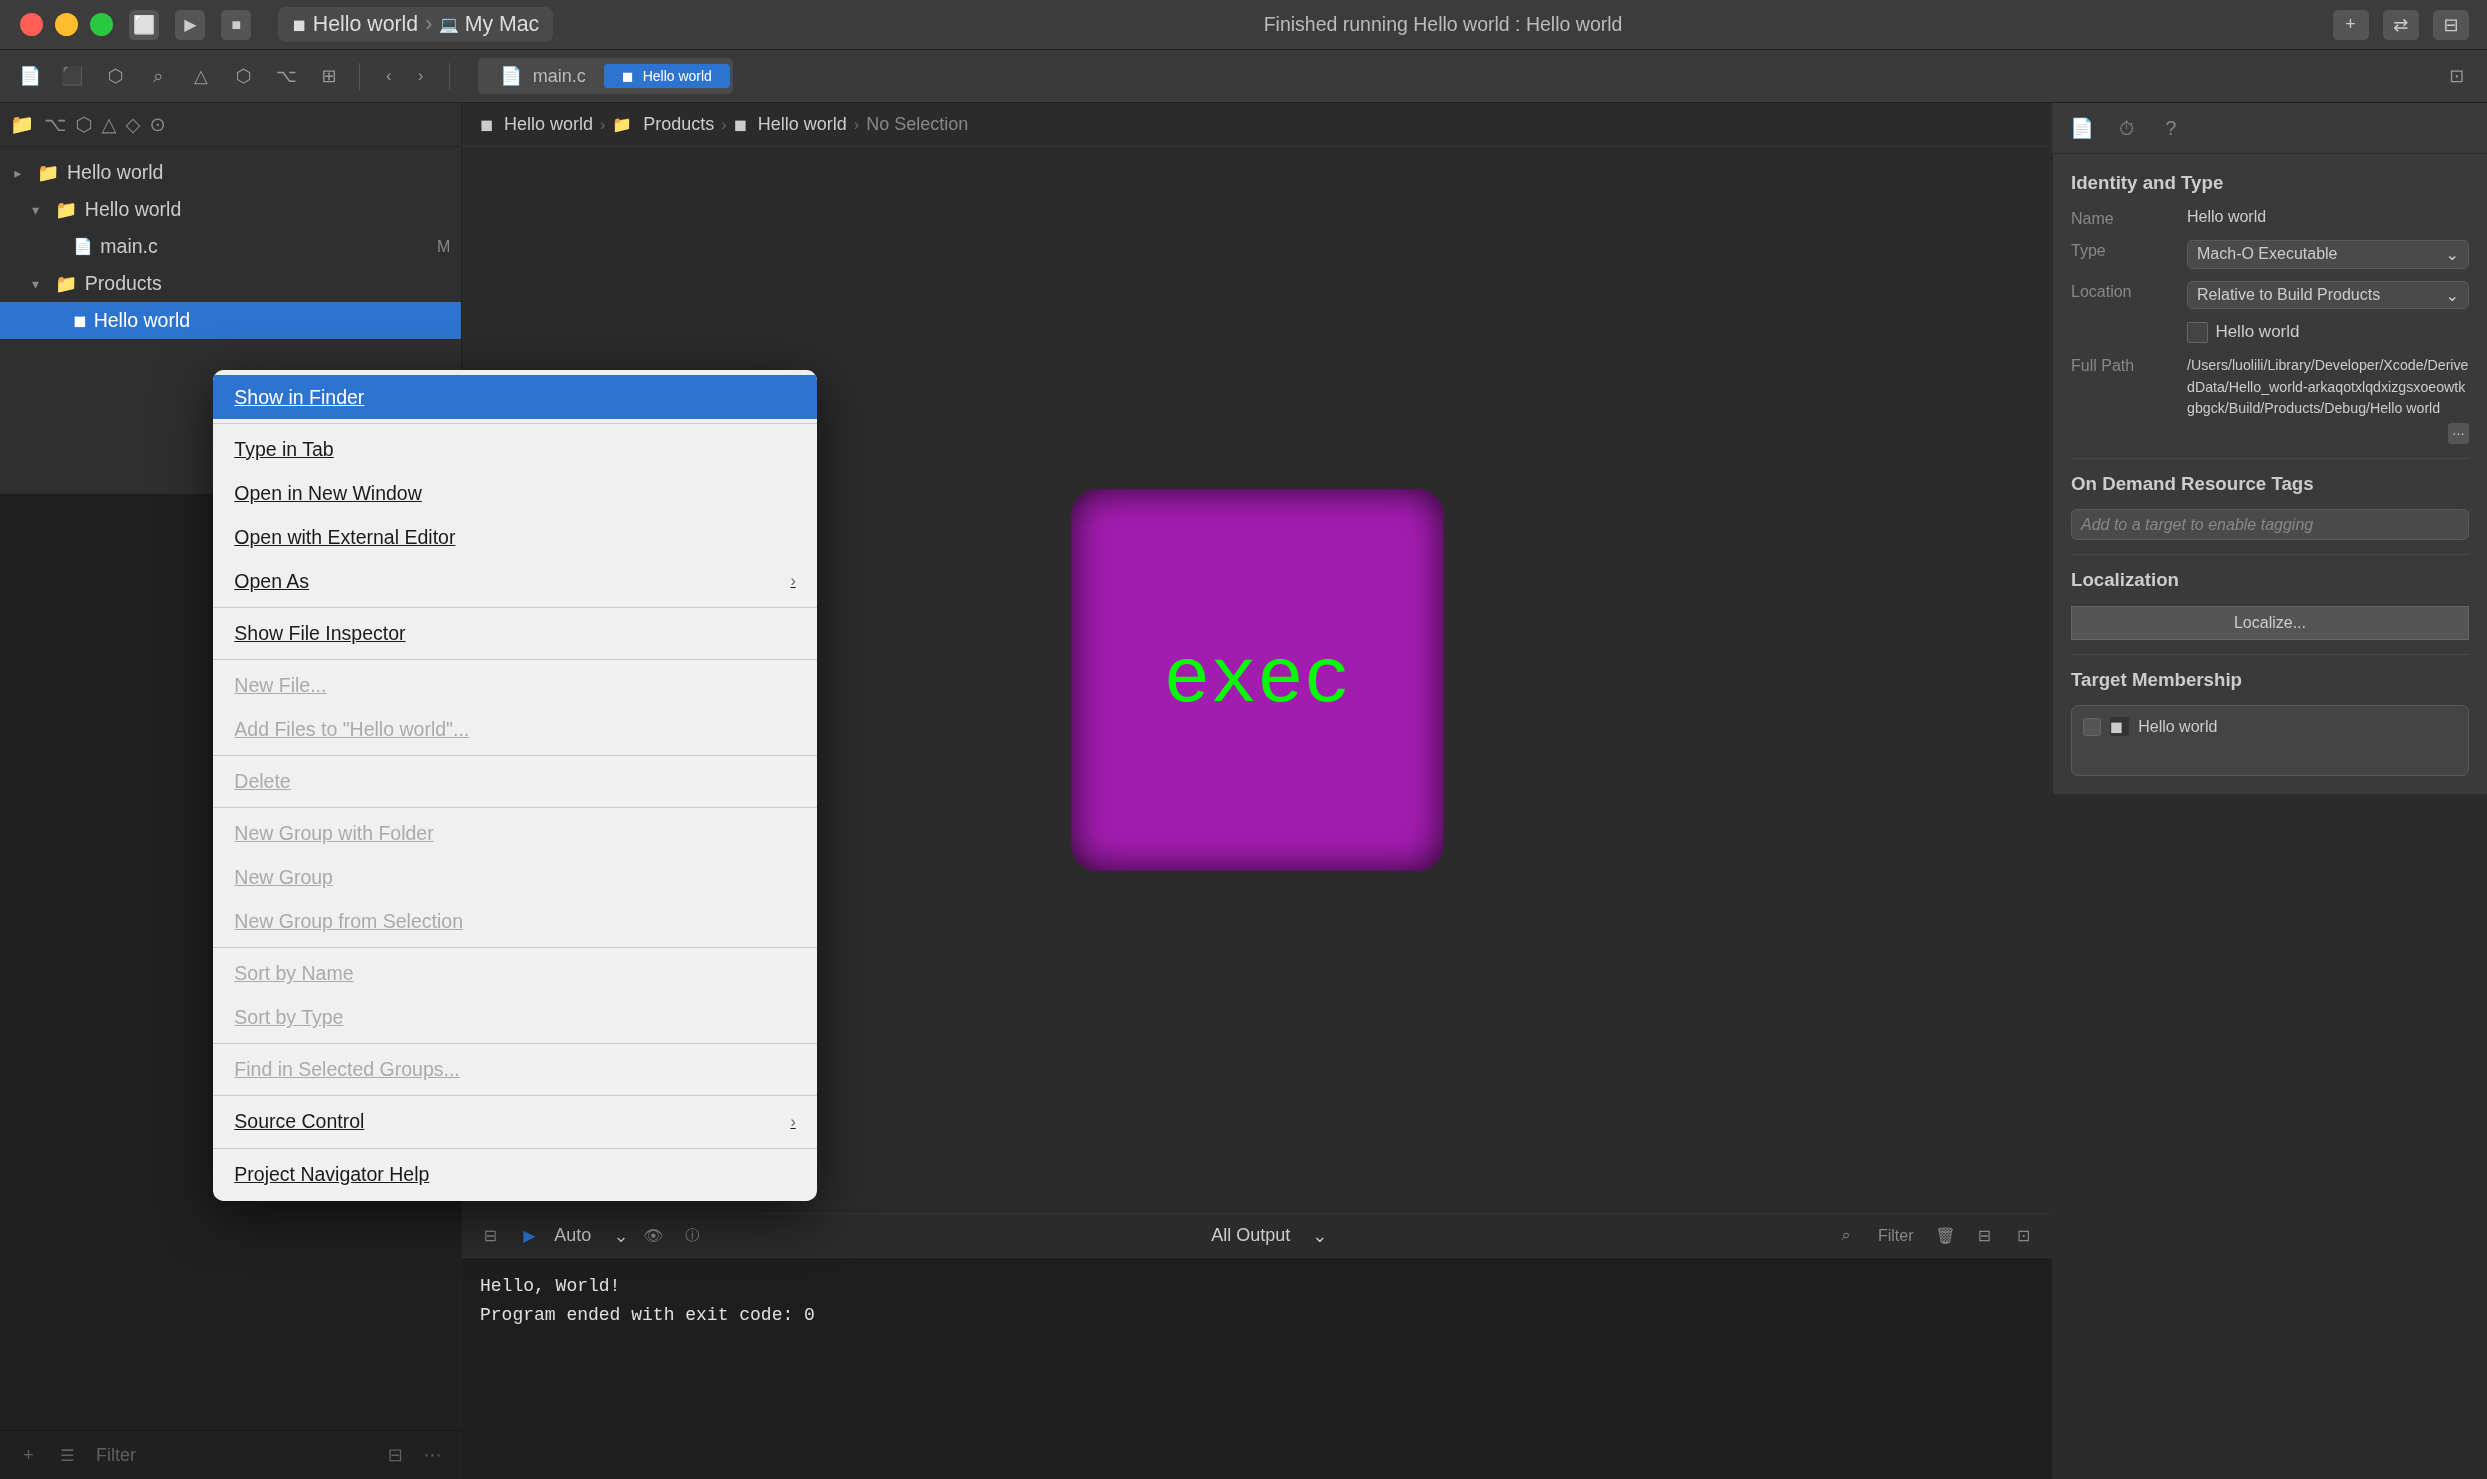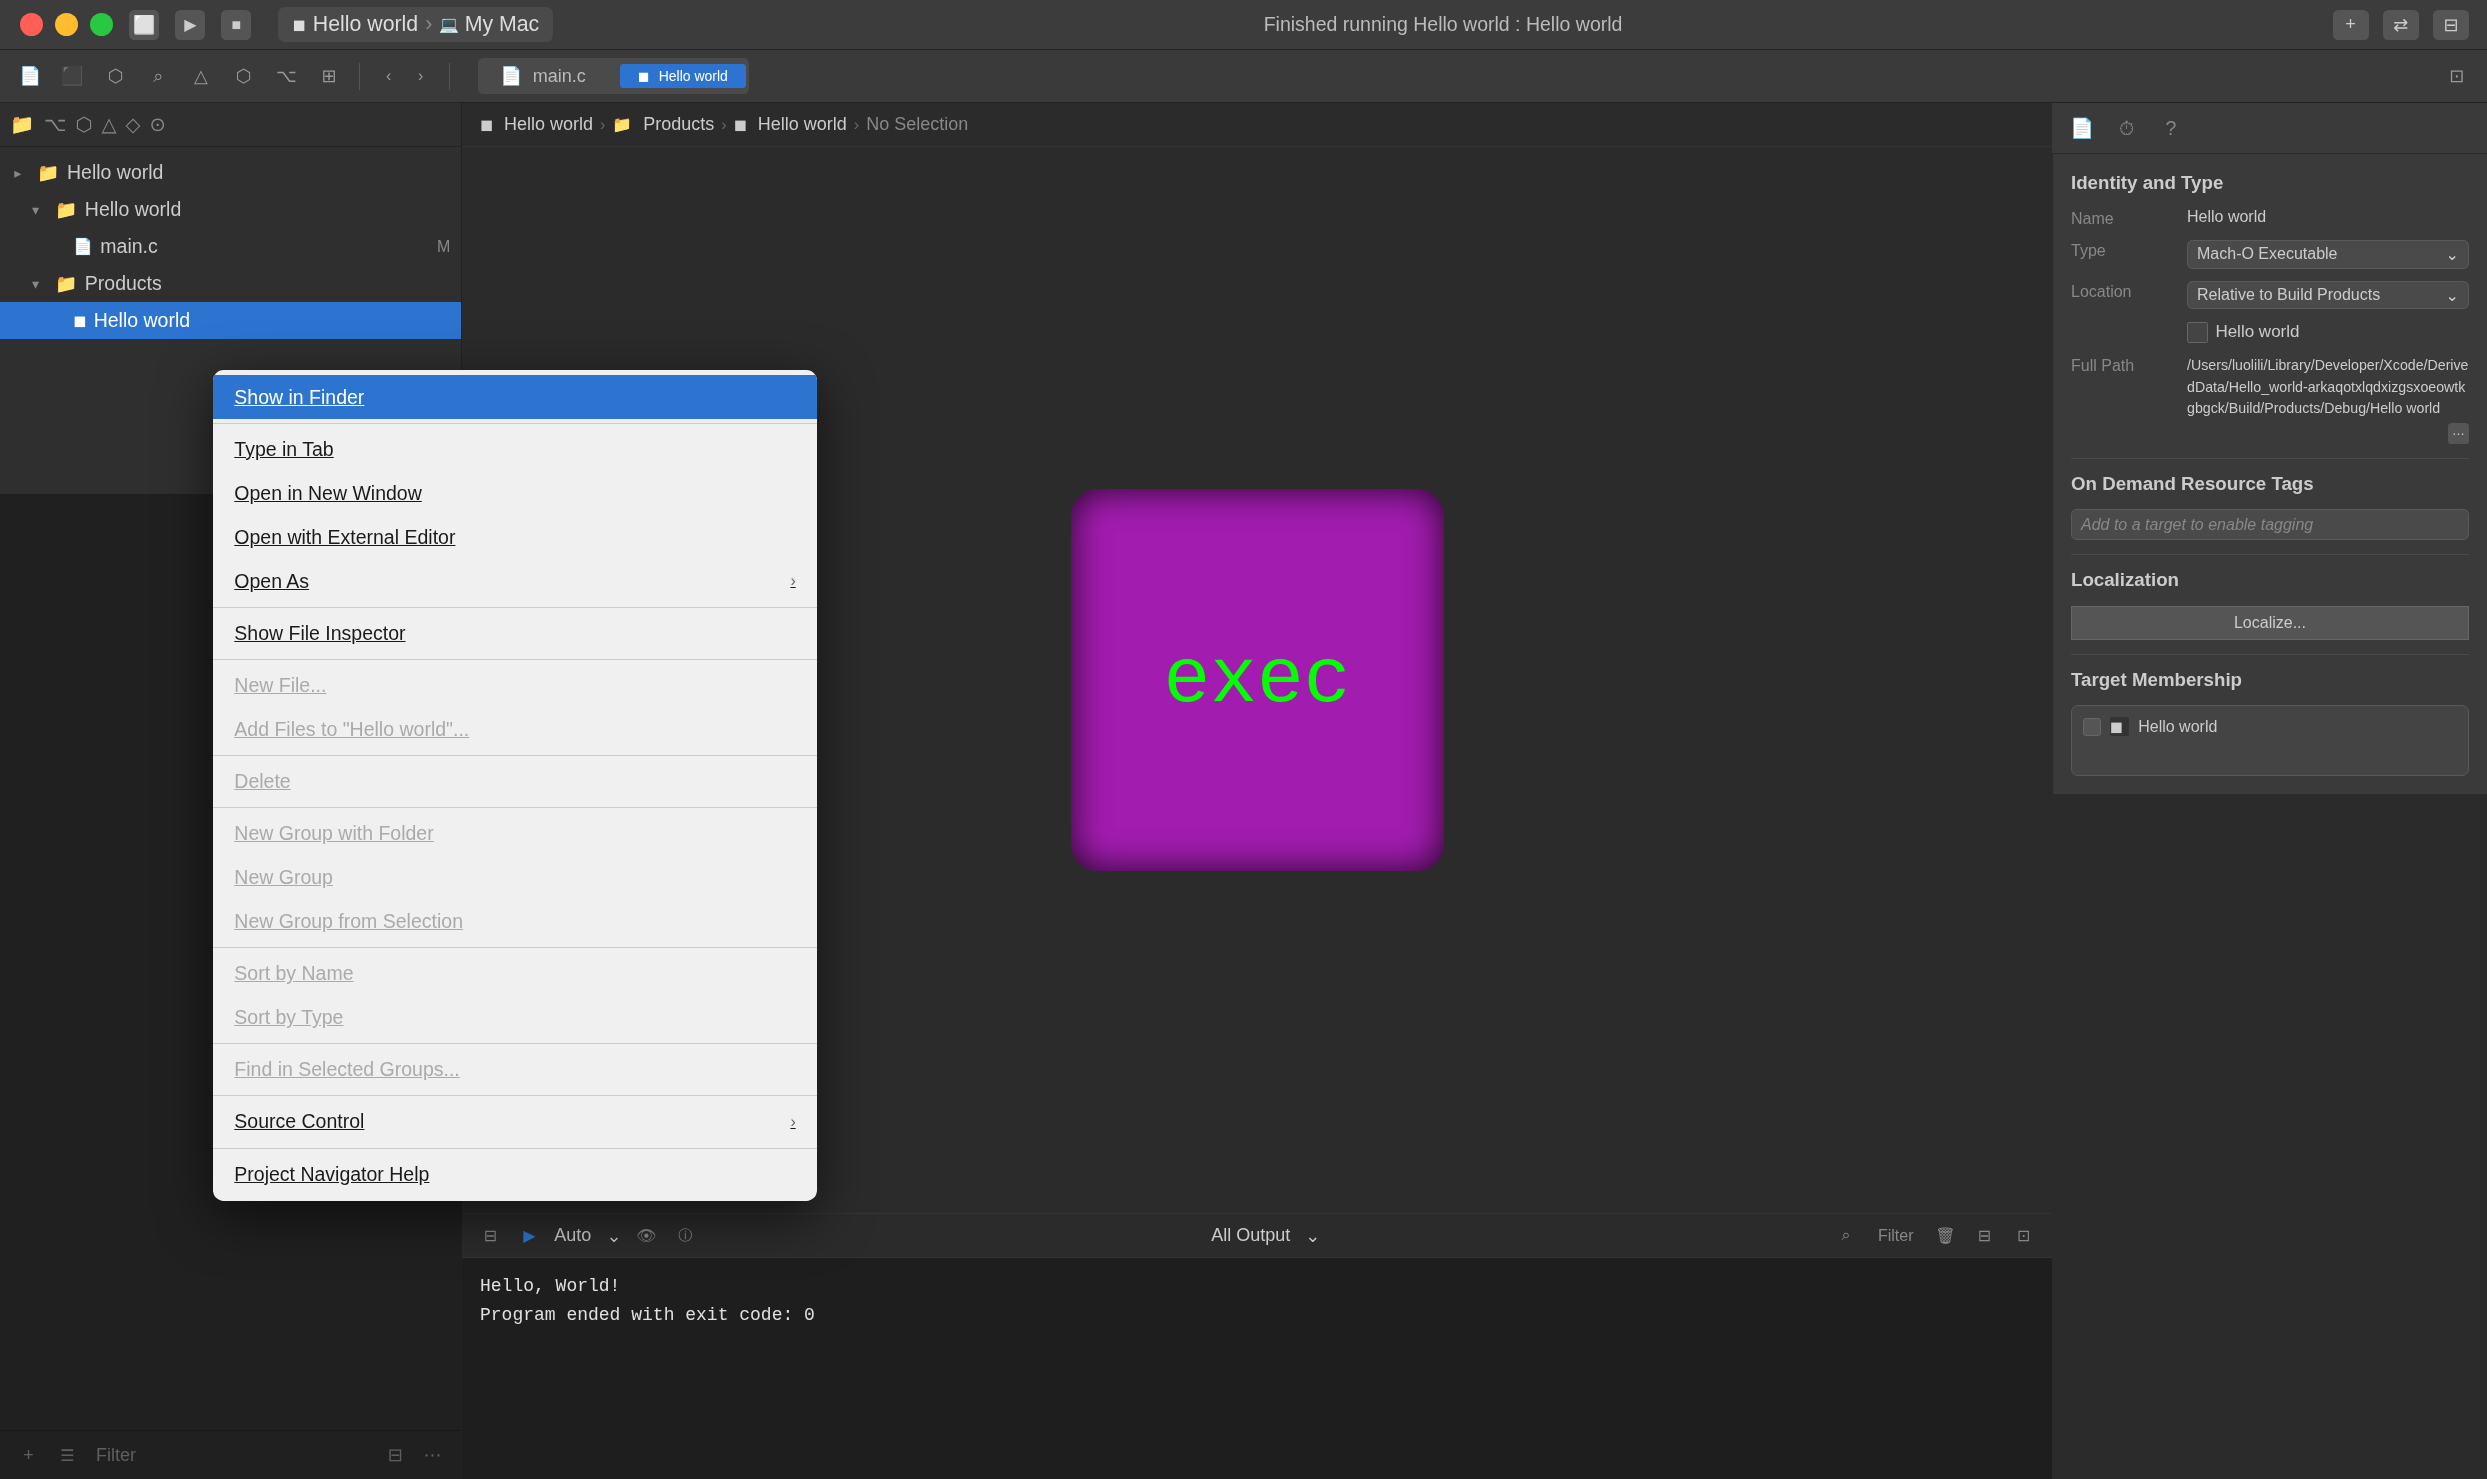--- a/index.html
+++ b/index.html
@@ -114,21 +114,21 @@
     }
     .toolbar-nav-btn {
       width: 28.4px; height: 28.4px;
       display: flex; align-items: center; justify-content: center;
       color: #999; font-size: 16px;
     }
 
     .toolbar-tabs {
       display: flex;
       align-items: center;
-      gap: 16px;
+      gap: 0;
       margin-left: 14.2px;
       background: #4a4a4a;
       border-radius: 5.3px;
       padding: 3.6px;
     }
     .toolbar-tab {
       padding: 3.6px 18px;
       font-size: 18px;
       color: #aaa;
       border-radius: 3.6px;
@@ -319,21 +319,21 @@
       gap: 10.7px;
     }
     .bottom-toolbar-btn {
       width: 28.4px; height: 28.4px;
       display: flex; align-items: center; justify-content: center;
       color: #888; font-size: 16px;
     }
     .bottom-toolbar-select {
       display: flex;
       align-items: center;
-      gap: 15px;
+      gap: 22px;
       font-size: 18px;
       color: #ccc;
       background: transparent;
       border: none;
       outline: none;
     }
 
     .console-output {
       flex: 1;
       padding: 14.2px 18px;

